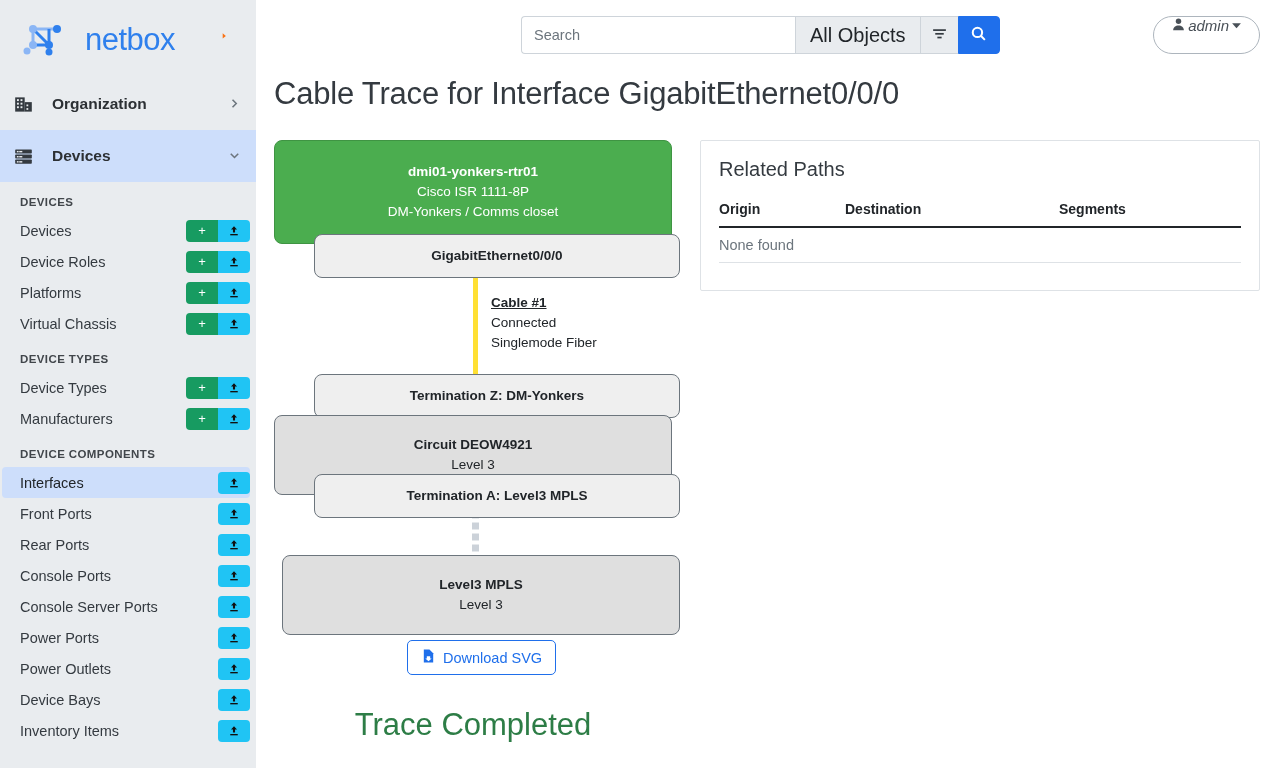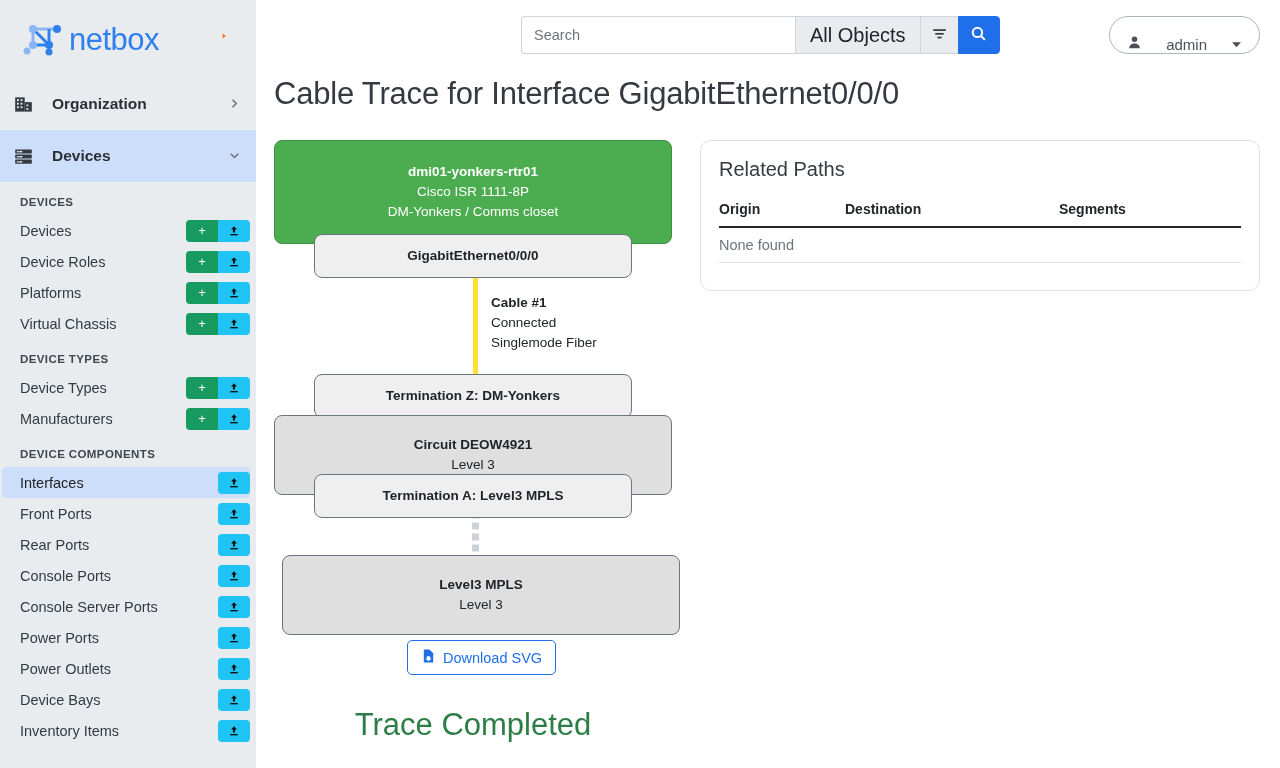--- a/index.html
+++ b/index.html
@@ -22,21 +22,21 @@
     background: #e9ecef;
     overflow: hidden;
     position: relative;
   }
   .brand-row {
     height: 78px;
     display: flex;
     align-items: center;
     padding: 0 16px 0 22px;
   }
-  .brand-logo { display: flex; align-items: center; gap: 1px; }
+  .brand-logo { display: flex; align-items: center; gap: 17px; }
   .brand-word {
     font-size: 31px;
     font-weight: 500;
     color: #2f80ed;
     letter-spacing: -0.5px;
     line-height: 1;
   }
   .pin-icon { margin-left: auto; margin-right: 12px; }
 
   .nav-group {
@@ -146,29 +146,30 @@
     display: flex; align-items: center; justify-content: center;
     width: 42px;
     background: #1f6feb;
     border: 1px solid #1f6feb;
     border-radius: 0 4px 4px 0;
     cursor: pointer;
   }
 
   .user-btn {
     margin-left: auto;
-    display: flex; align-items: flex-end; gap: 24px;
+    display: flex; align-items: flex-start; gap: 2px;
     height: 38px;
     padding: 0 17px;
     border: 1px solid #adb5bd;
     border-radius: 19px;
     font-size: 15px;
     color: #495057;
     background: #fff;
     cursor: pointer;
+    font-style: italic;
   }
 
   .page-title {
     font-size: 31px;
     font-weight: 400;
     color: #343a40;
     margin: 6px 0 0 18px;
     letter-spacing: -0.2px;
   }
 
@@ -195,21 +196,21 @@
   .node .n-title { font-weight: 700; font-size: 13.5px; line-height: 1.45; }
   .node .n-sub { font-size: 13.5px; line-height: 1.5; }
 
   .node-device {
     left: 0; top: 0; width: 398px; height: 104px;
     background: #4bad4f; border-color: #3f9443;
     color: #fff;
   }
   .node-term {
     background: #efefef; border-color: #6c757d; color: #212529;
-    height: 44px; width: 318px; left: 40px;
+    height: 44px; width: 366px; left: 40px;
   }
   .node-circuit {
     left: 0; width: 398px; height: 80px;
     background: #dfdfdf; border-color: #6c757d; color: #212529;
   }
   .node-provider {
     left: 8px; width: 398px; height: 80px;
     background: #dfdfdf; border-color: #6c757d; color: #212529;
   }
 
@@ -228,21 +229,21 @@
     background-size: 7px 11px;
     background-repeat: repeat-y;
   }
   .cable-label {
     position: absolute;
     left: 217px;
     font-size: 13.5px;
     line-height: 20px;
     color: #212529;
   }
-  .cable-label .cl-name { font-weight: 700; }
+  .cable-label .cl-name { font-weight: 700; text-decoration: underline; }
 
   .dl-btn {
     display: inline-flex;
     align-items: center;
     gap: 7px;
     margin: 0 0 0 133px;
     padding: 7px 13px;
     border: 1px solid #1f6feb;
     border-radius: 5px;
     background: #fff;
@@ -259,21 +260,21 @@
     font-weight: 400;
     margin-top: 32px;
     width: 398px;
   }
 
   
   .card {
     flex: 1;
     max-width: 567px;
     border: 1px solid #dee2e6;
-    border-radius: 11px;
+    border-radius: 2px;
     background: #fff;
     padding: 17px 18px 22px 18px;
     height: 151px;
   }
   .card-title {
     font-size: 20px;
     font-weight: 400;
     color: #343a40;
     margin-bottom: 20px;
   }

